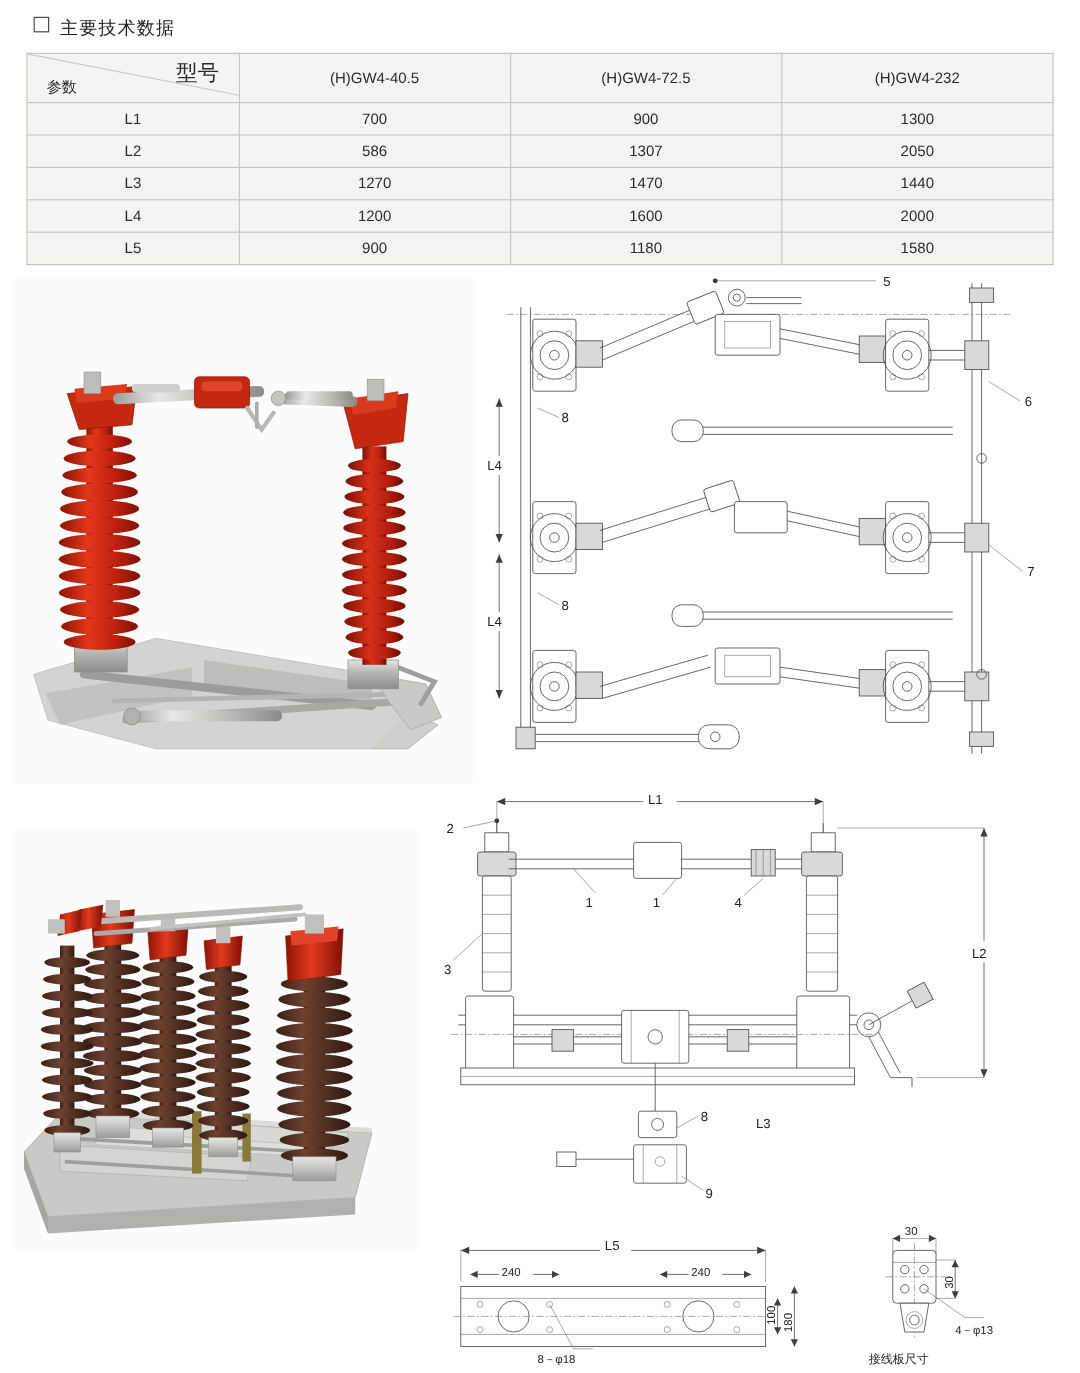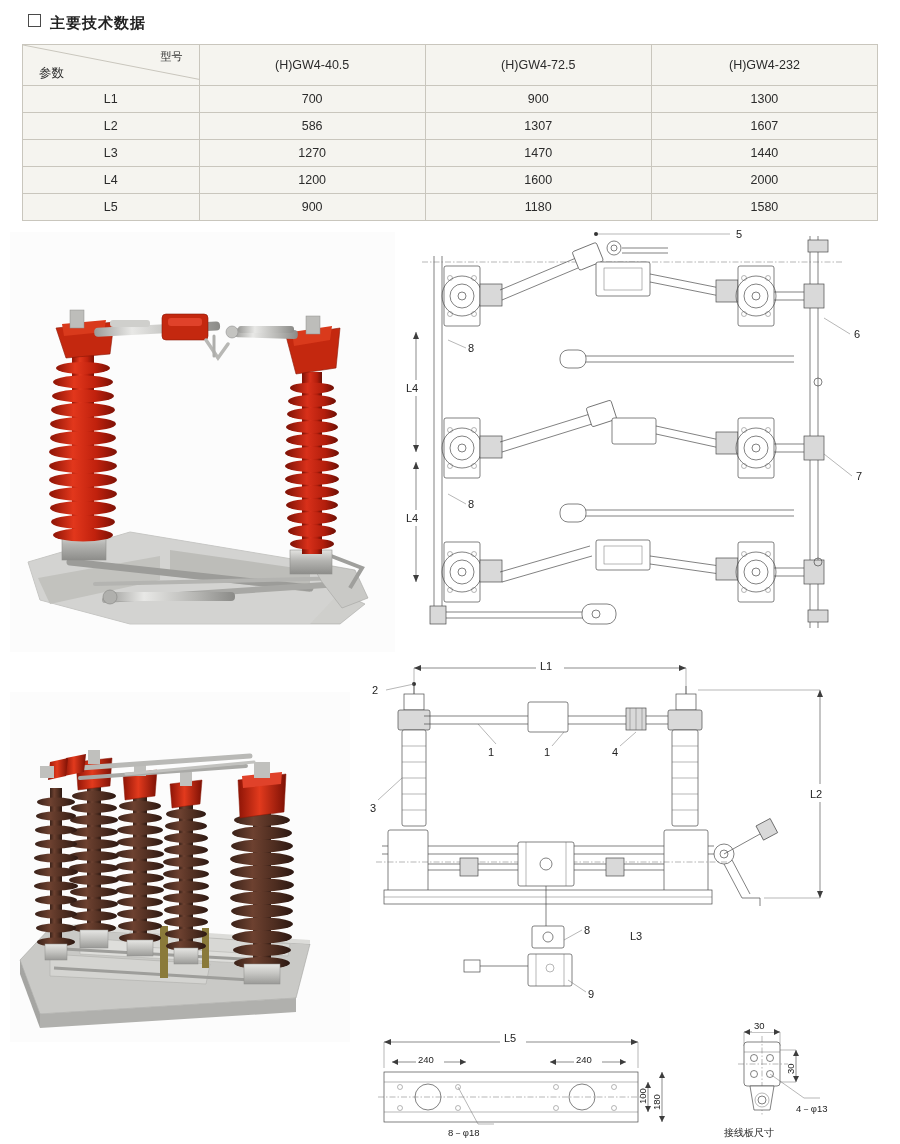--- a/index.html
+++ b/index.html
@@ -17,21 +17,20 @@
   }
 
   
   .page-head {
     position: absolute;
     left: 28px;
     top: 14px;
     display: flex;
     align-items: flex-start;
     gap: 9px;
-    font-weight: bold;
   }
   .head-marker {
     width: 11px;
     height: 11px;
     border: 1px solid #4a4a4a;
     background: #fff;
     display: inline-block;
   }
   .head-title {
     font-size: 15px;
@@ -72,21 +71,21 @@
     left: 0;
     top: 0;
     width: 100%;
     height: 100%;
   }
   .corner-cell .slash svg { display: block; }
   .corner-cell .lbl-model {
     position: absolute;
     right: 16px;
     top: 4px;
-    font-size: 11px;
+    font-size: 18px;
   }
   .corner-cell .lbl-param {
     position: absolute;
     left: 16px;
     bottom: 3px;
     font-size: 12.5px;
     text-align: center;
   }
   .col-model { width: 257px; }
   .row-label { width: 205px; }
@@ -156,21 +155,21 @@
     <tr>
       <td class="row-label">L1</td>
       <td>700</td>
       <td>900</td>
       <td>1300</td>
     </tr>
     <tr>
       <td class="row-label">L2</td>
       <td>586</td>
       <td>1307</td>
-      <td>1607</td>
+      <td>2050</td>
     </tr>
     <tr>
       <td class="row-label">L3</td>
       <td>1270</td>
       <td>1470</td>
       <td>1440</td>
     </tr>
     <tr>
       <td class="row-label">L4</td>
       <td>1200</td>

